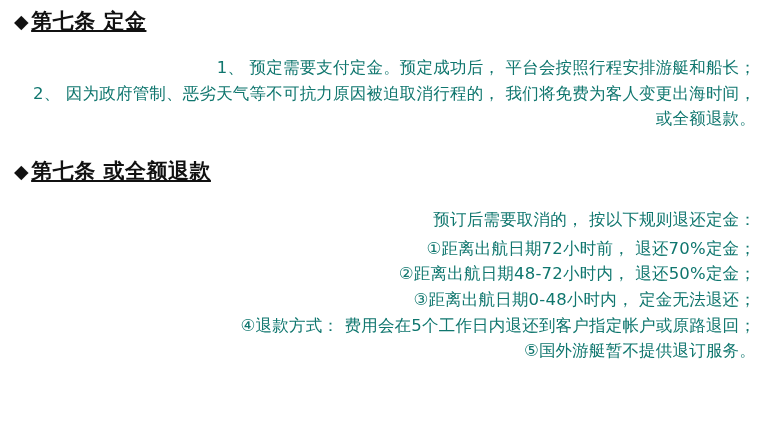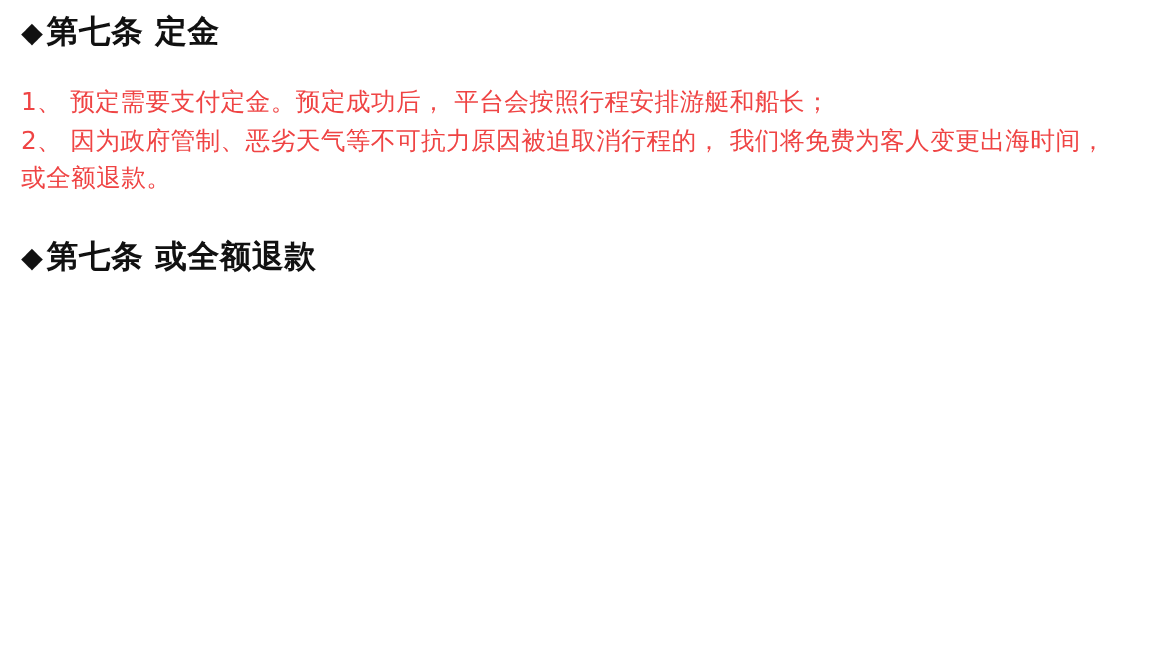--- a/index.html
+++ b/index.html
@@ -36,26 +36,28 @@
     padding: 0;
   }
   .diamond-marker {
     font-size: 19px;
     line-height: 1;
     margin-right: 2px;
     color: #111111;
   }
   .heading-text {
     white-space: pre;
+    text-decoration: underline;
   }
   .body-block {
     font-size: 16.5px;
     line-height: 1.55;
-    color: #ef4444;
+    color: #0f766e;
     letter-spacing: 0.2px;
+    text-align: right;
   }
   .para {
     margin: 0;
     padding: 0;
     white-space: pre-wrap;
   }
   .gap-after-heading-1 { height: 20px; }
   .gap-after-block-1 { height: 26px; }
   .gap-after-heading-2 { height: 22px; }
   .list-line {
@@ -87,15 +89,24 @@
   <div class="gap-after-block-1"></div>
 
   <div class="section">
     <div class="section-heading">
       <span class="diamond-marker">◆</span>
       <span class="heading-text">第七条 或全额退款</span>
     </div>
 
     <div class="gap-after-heading-2"></div>
 
+    <div class="body-block">
+      <p class="para">预订后需要取消的， 按以下规则退还定金：</p>
+      <div class="line-spacer"></div>
+      <p class="list-line">①距离出航日期72小时前， 退还70%定金；</p>
+      <p class="list-line">②距离出航日期48-72小时内， 退还50%定金；</p>
+      <p class="list-line">③距离出航日期0-48小时内， 定金无法退还；</p>
+      <p class="list-line">④退款方式： 费用会在5个工作日内退还到客户指定帐户或原路退回；</p>
+      <p class="list-line">⑤国外游艇暂不提供退订服务。</p>
+    </div>
   </div>
 
 </div>
 
 </body></html>

